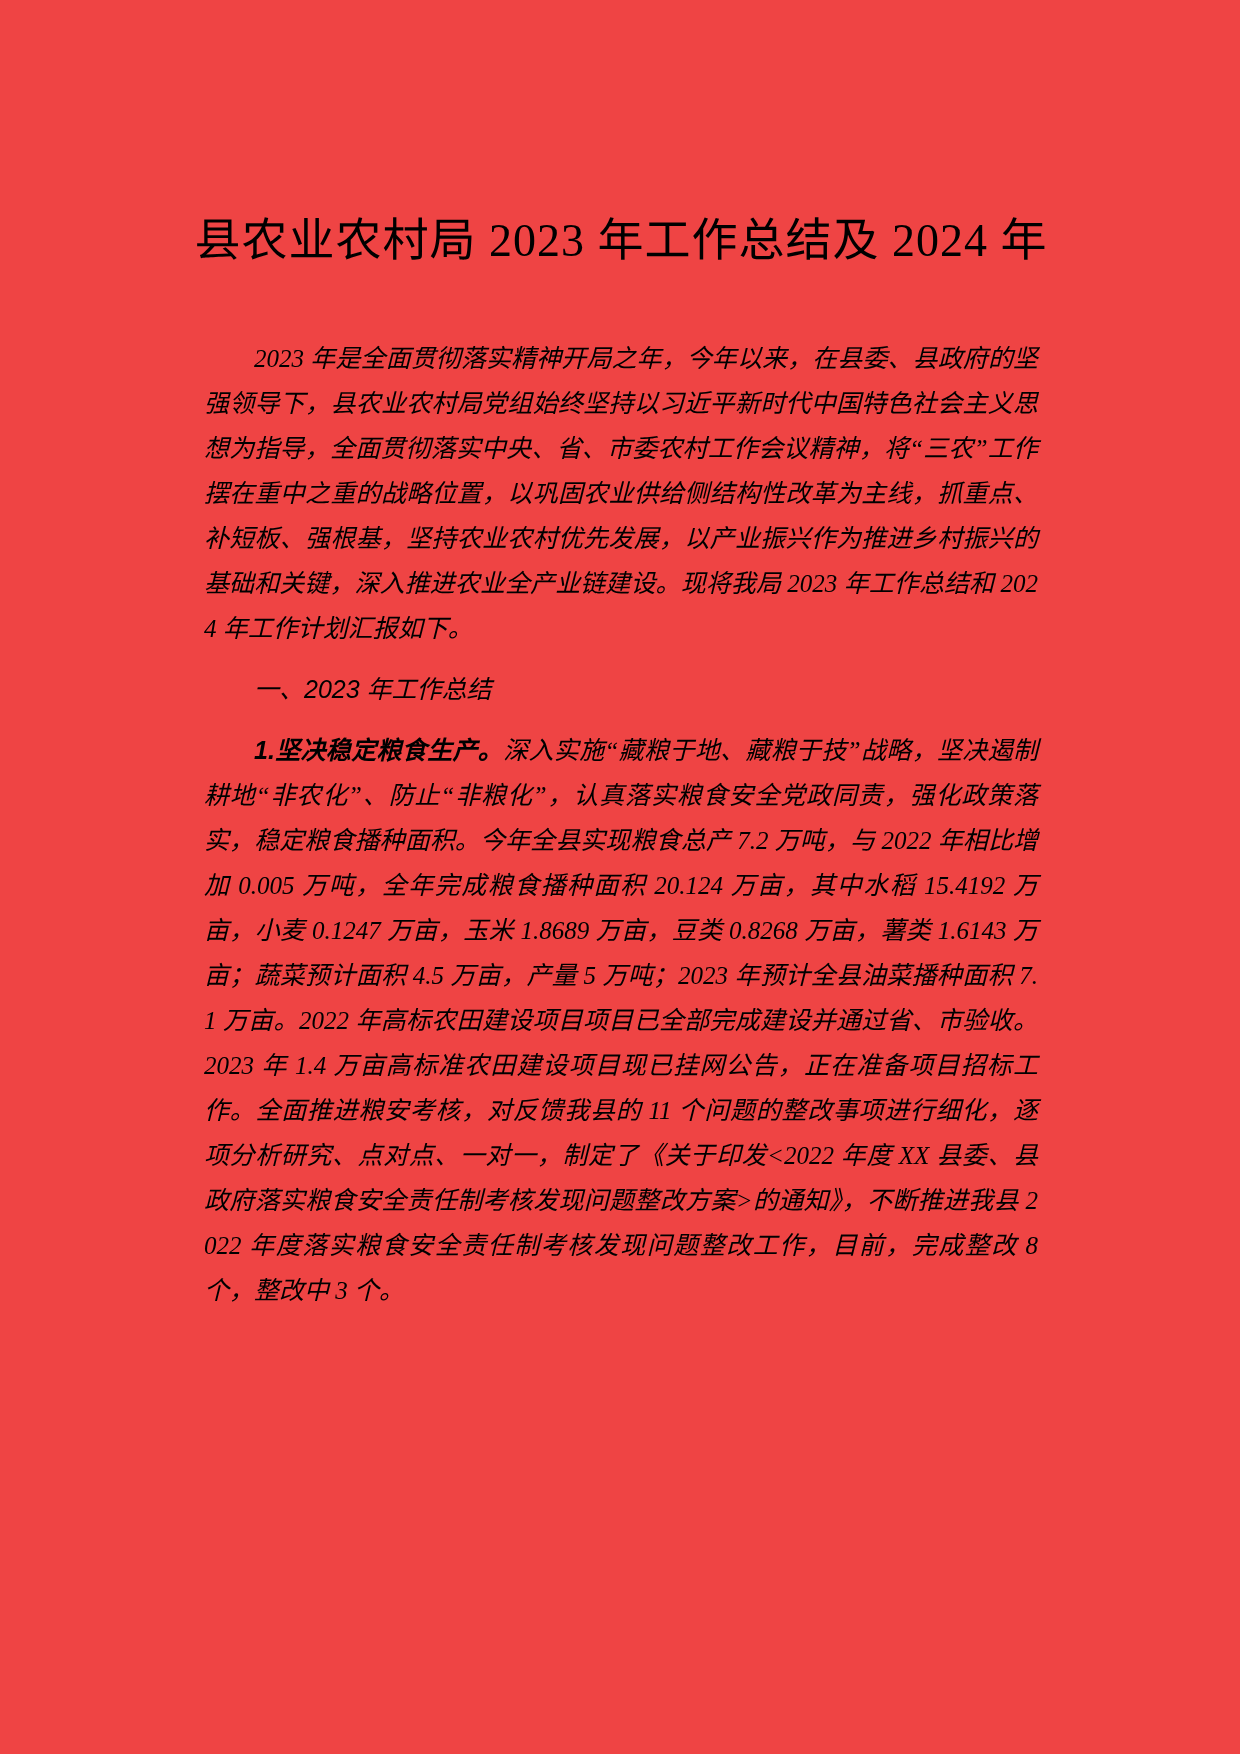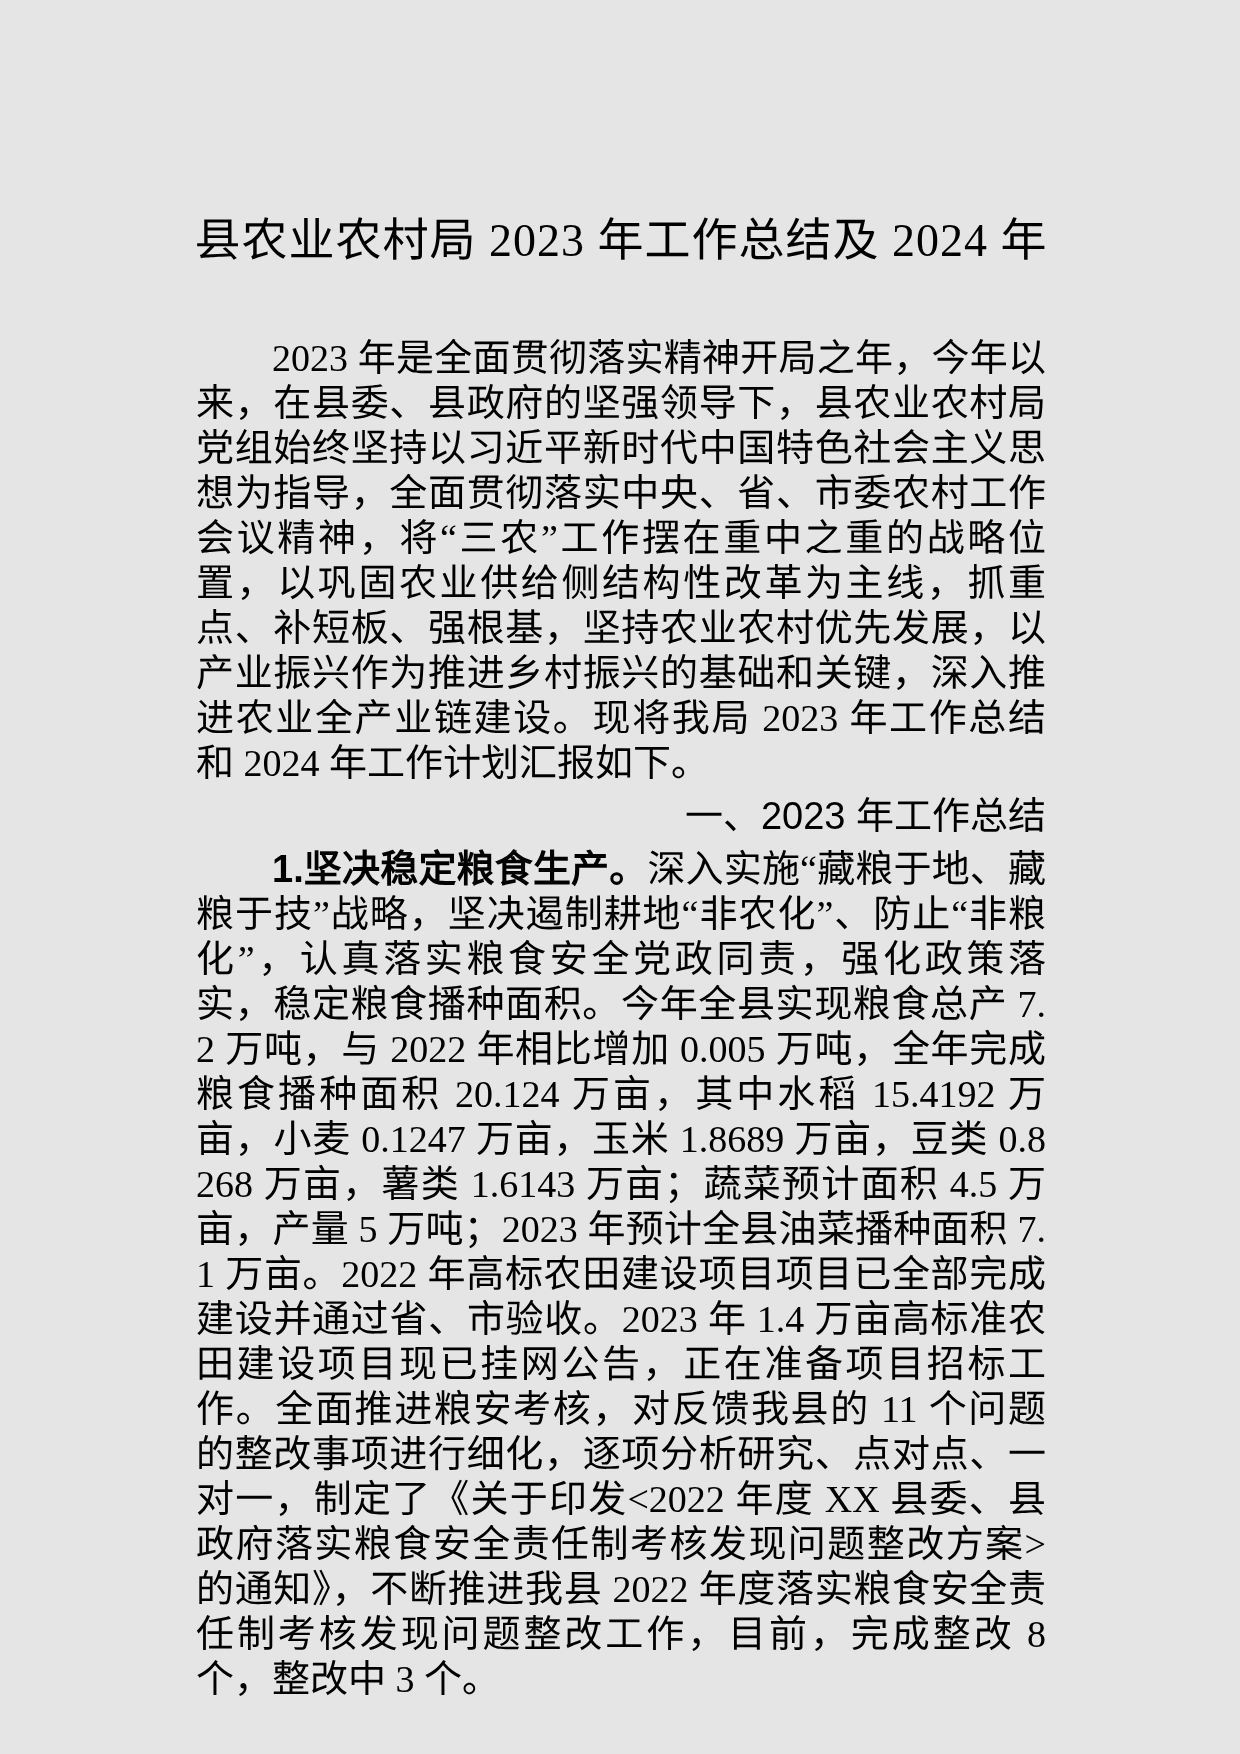--- a/index.html
+++ b/index.html
@@ -4,21 +4,21 @@
 <style>
   html, body {
     margin: 0;
     padding: 0;
     background: #ffffff;
   }
   .page {
     position: relative;
     width: 1240px;
     height: 1754px;
-    background: #e5e5e5;
+    background: #ef4444;
     color: #000000;
     overflow: hidden;
     font-family: "Liberation Serif", "DejaVu Serif", serif;
   }
   .doc {
     box-sizing: border-box;
     width: 100%;
     height: 100%;
     padding: 196px 186px 0 188px;
   }
@@ -29,32 +29,33 @@
     line-height: 90px;
     text-align: center;
     letter-spacing: 1px;
     font-family: "Liberation Serif", "DejaVu Serif", serif;
   }
   .title .tline {
     display: block;
     white-space: nowrap;
   }
   p.body {
-    margin: 8px;
-    font-size: 38px;
+    margin: 16px;
+    font-size: 25px;
     line-height: 45px;
     text-align: justify;
     text-indent: 2em;
     word-break: break-all;
     font-family: "Liberation Serif", "DejaVu Serif", serif;
+    font-style: italic;
   }
   p.heading {
     font-family: "Liberation Sans", "DejaVu Sans", sans-serif;
     font-weight: 400;
-    text-align: right;
+    text-align: left;
   }
   .lead {
     font-family: "Liberation Sans", "DejaVu Sans", sans-serif;
     font-weight: 700;
   }
 </style>
 </head>
 <body>
 
 <div class="page">

